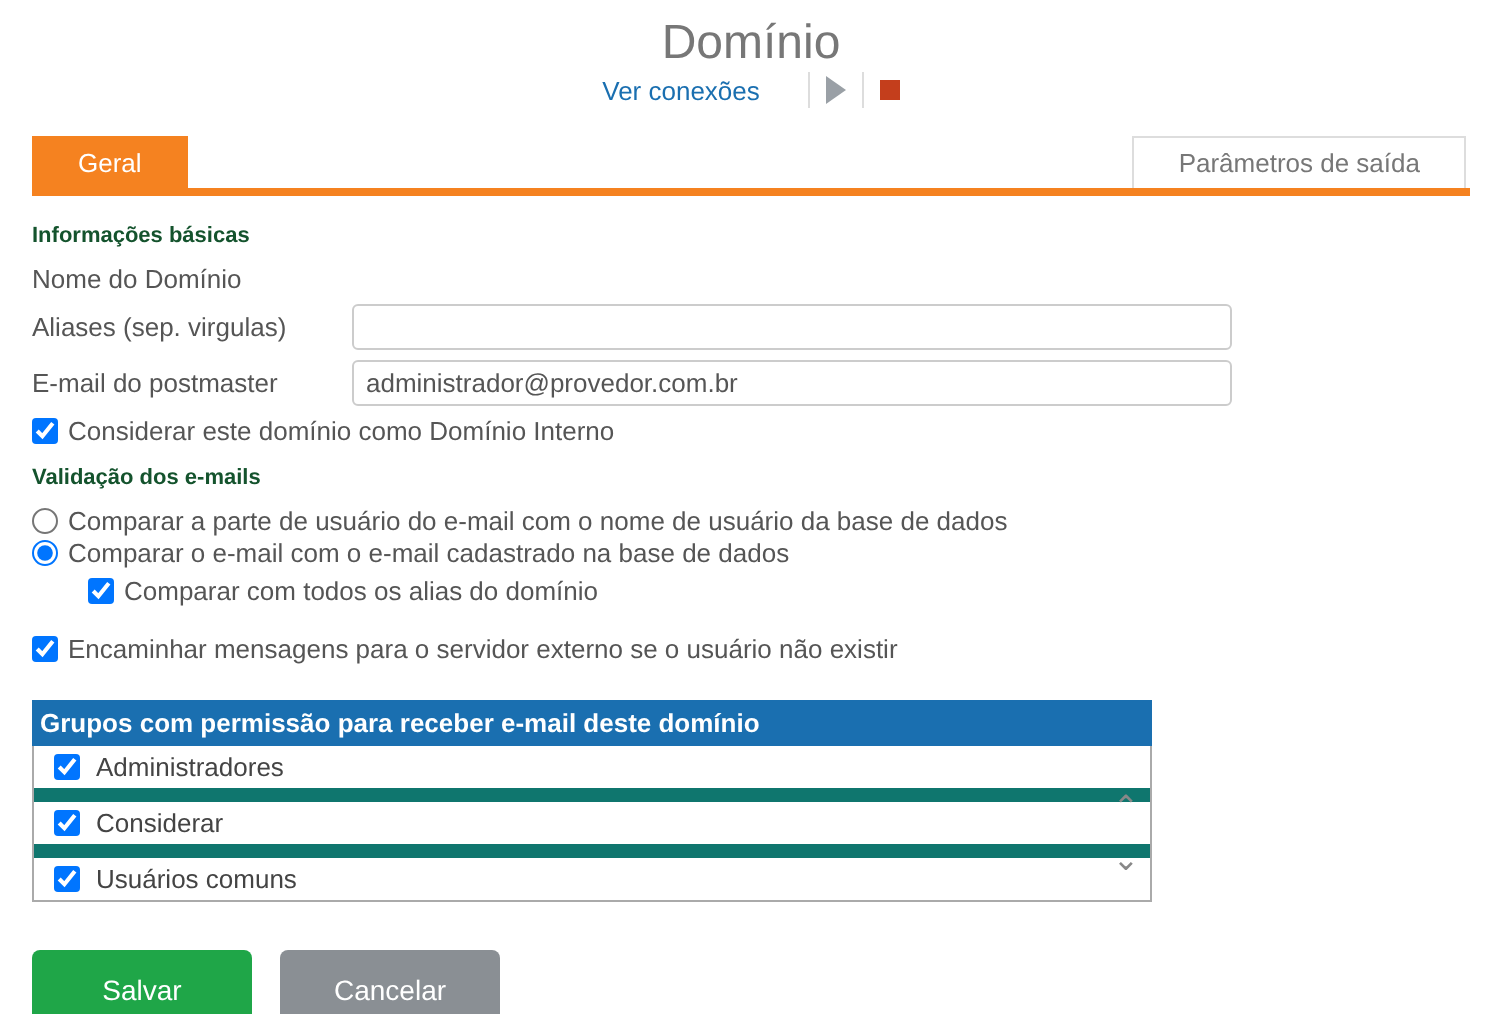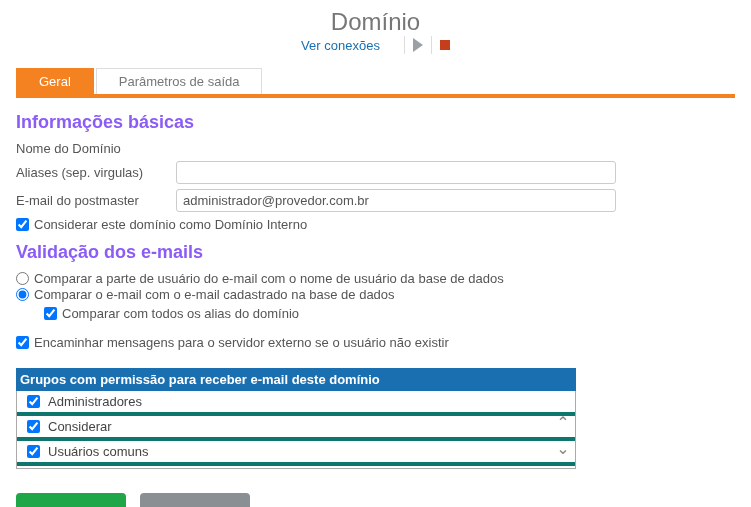--- a/index.html
+++ b/index.html
@@ -50,39 +50,40 @@
   }
   .icon-stop {
     width: 10px; height: 10px;
     background: #c43e1c;
     cursor: pointer;
   }
   .tabs {
     display: flex;
     border-bottom: 4px solid #f58220;
     margin-bottom: 14px;
+    justify-content: space-between;
   }
   .tab {
     padding: 5px 22px;
     font-size: 13px;
     color: #777;
     cursor: pointer;
     border: 1px solid #ddd;
     border-bottom: none;
     margin-right: 2px;
     background: #fff;
   }
   .tab.active {
     background: #f58220;
     color: #fff;
     border-color: #f58220;
   }
   .section-title {
-    color: #8b5cf6;
-    font-size: 18px;
+    color: #14532d;
+    font-size: 11px;
     font-weight: bold;
     margin: 10px 0 8px 0;
   }
   .form-row {
     display: flex;
     align-items: center;
     margin-bottom: 5px;
   }
   .form-label {
     width: 160px;
@@ -137,21 +138,21 @@
     border-top: none;
     height: 78px;
     overflow: hidden;
     position: relative;
   }
   .group-item {
     display: flex;
     align-items: center;
     gap: 8px;
     padding: 3px 10px;
-    border-bottom: 4px solid #0f766e;
+    border-bottom: 7px solid #0f766e;
     color: #444;
     font-size: 13px;
   }
   .scroll-indicator {
     position: absolute;
     right: 4px;
     top: 24px;
     width: 16px;
     display: flex;
     flex-direction: column;

